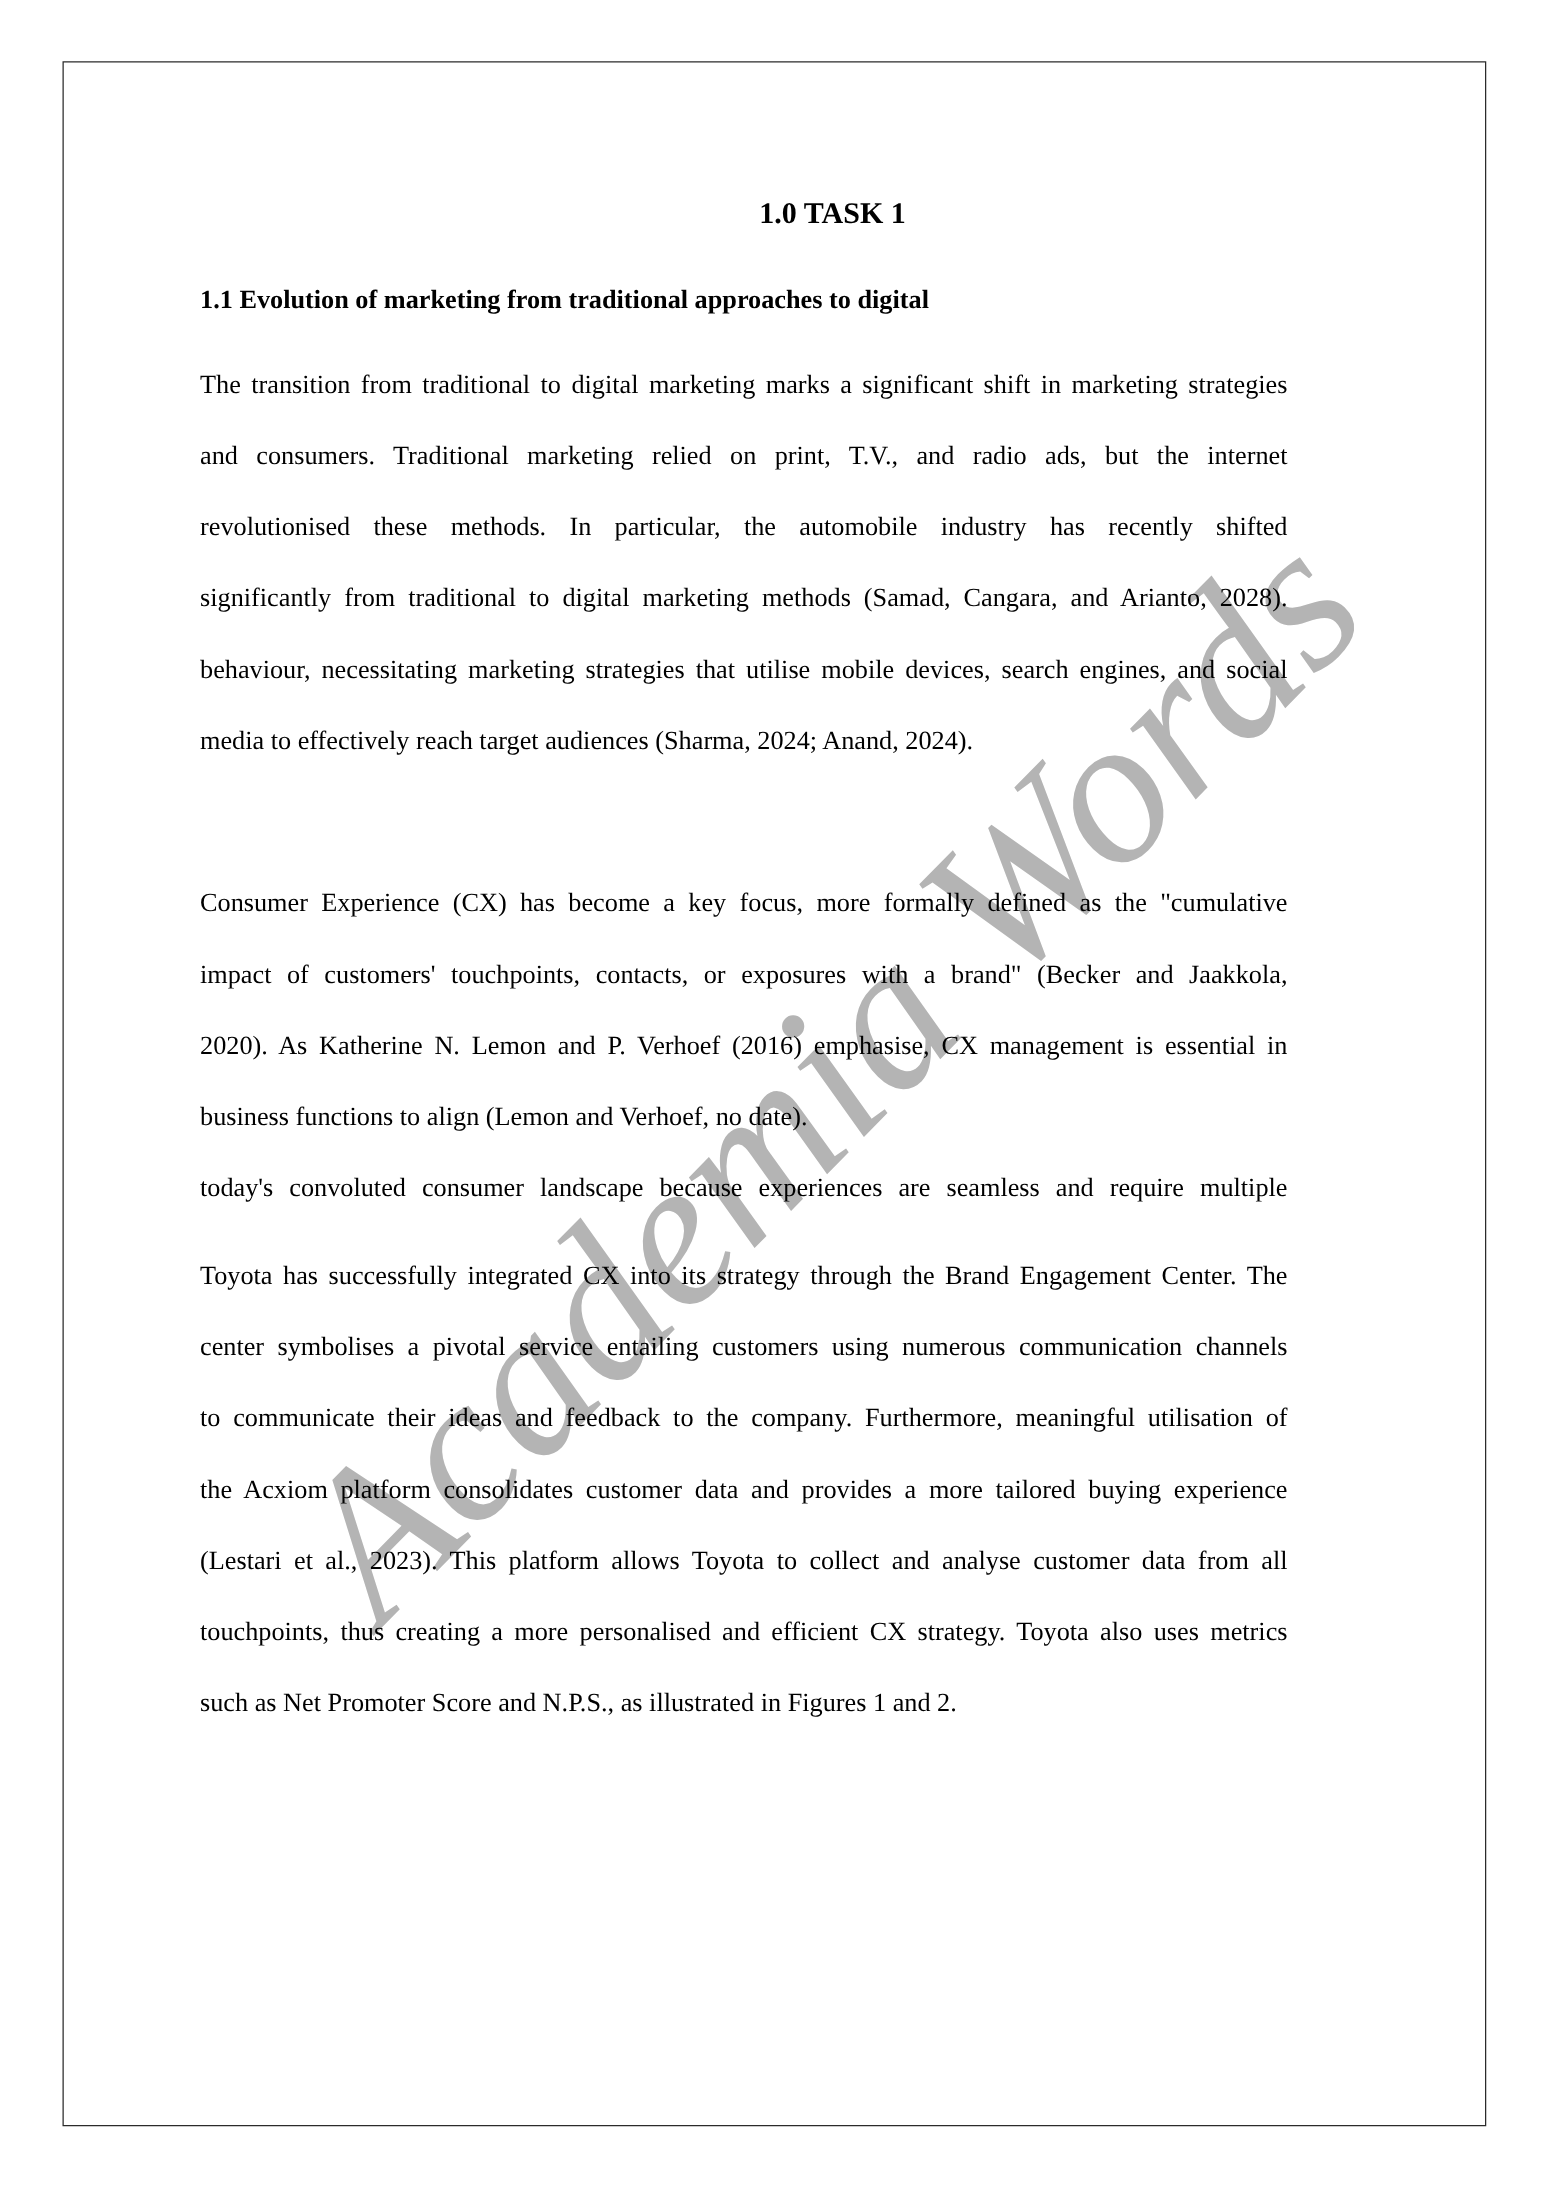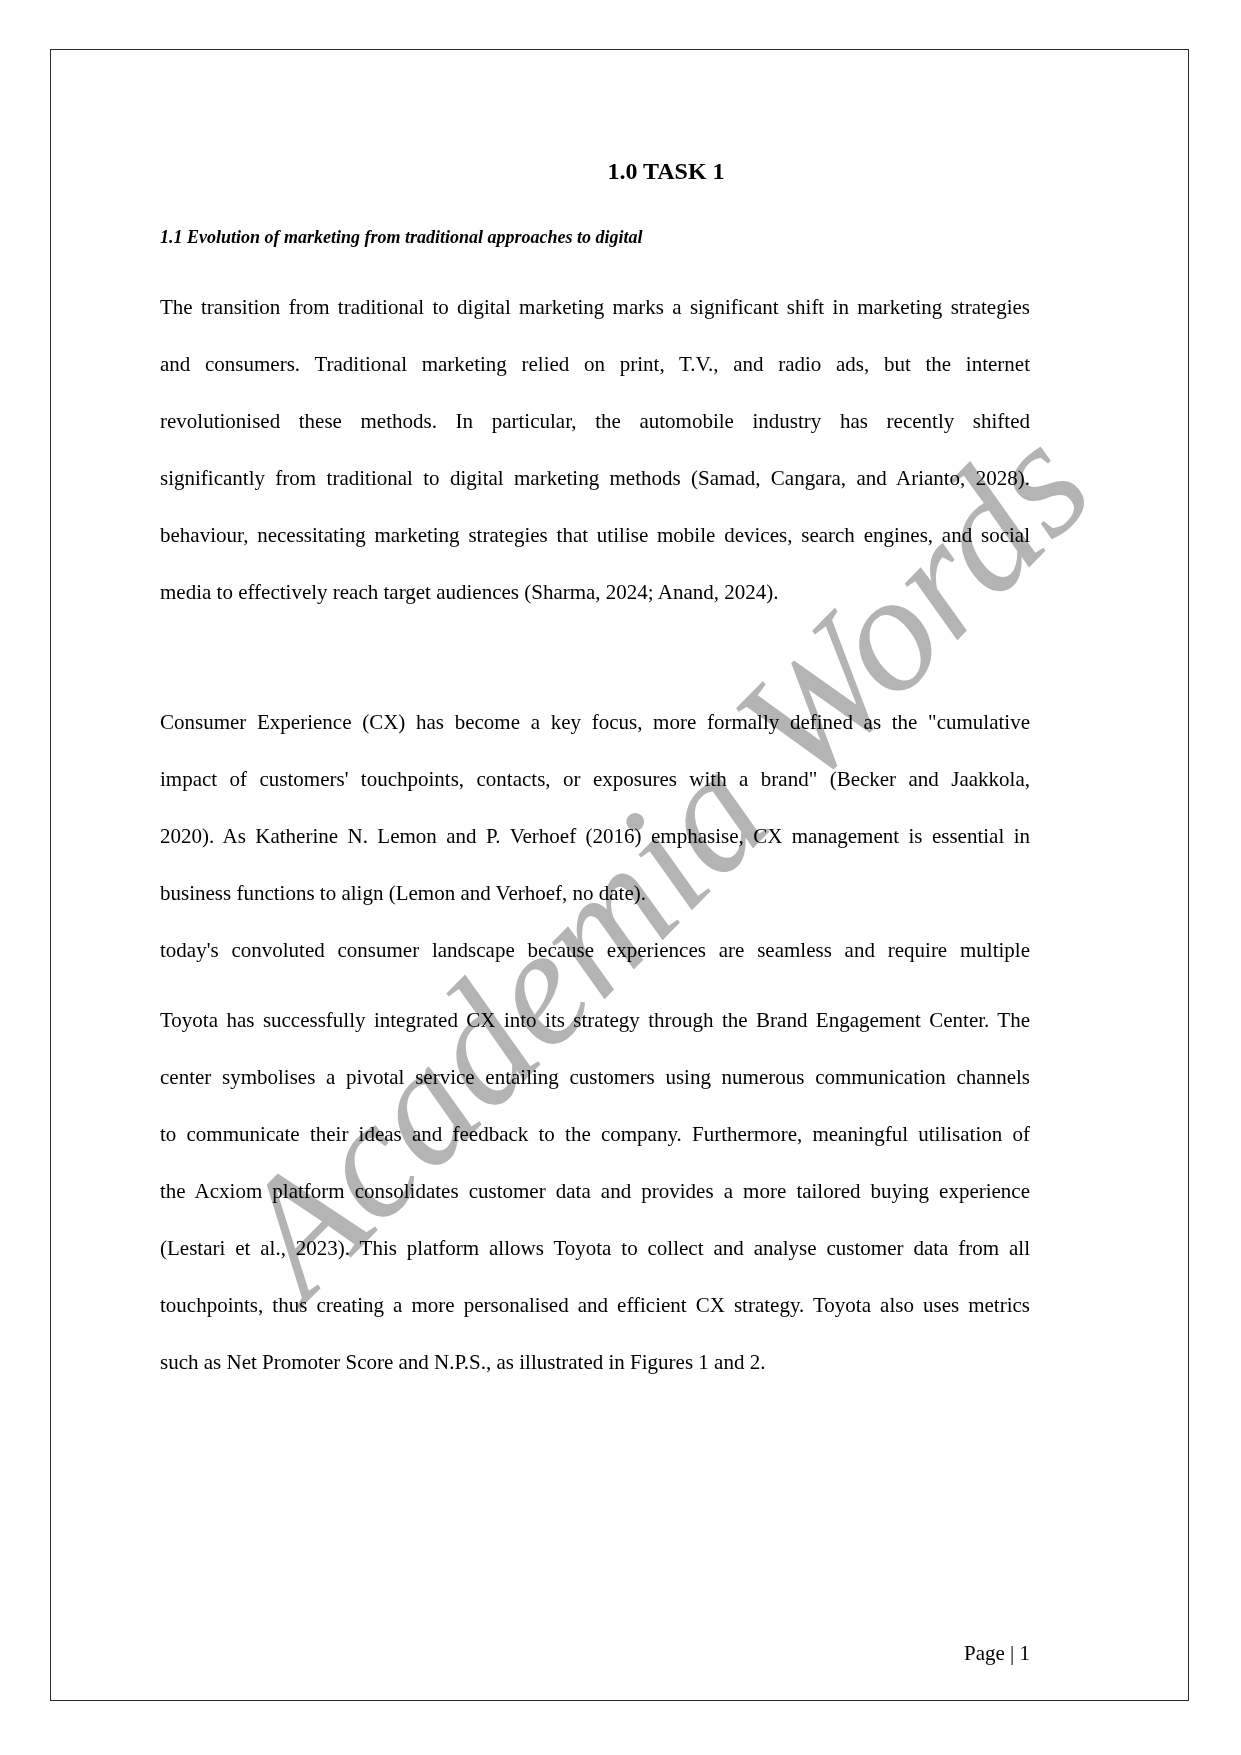--- a/index.html
+++ b/index.html
@@ -56,24 +56,23 @@
     font-weight: bold;
     font-size: 24px;
     line-height: 1.2;
     white-space: nowrap;
   }
   .heading {
     position: absolute;
     left: 0;
     top: 203px;
     font-weight: bold;
-    font-size: 18px;
+    font-size: 21px;
     line-height: 1.2;
     white-space: nowrap;
-    font-style: italic;
   }
   .para {
     position: absolute;
     left: 0;
     width: 870px;
     font-size: 21px;
   }
   #para-0 { top: 255px; }
   #para-1 { top: 670px; }
   #para-2 { top: 968px; }
@@ -134,16 +133,15 @@
     <div class="para" id="para-2">
         <div class="line">Toyota has successfully integrated CX into its strategy through the Brand Engagement Center. The</div>
         <div class="line">center symbolises a pivotal service entailing customers using numerous communication channels</div>
         <div class="line">to communicate their ideas and feedback to the company. Furthermore, meaningful utilisation of</div>
         <div class="line">the Acxiom platform consolidates customer data and provides a more tailored buying experience</div>
         <div class="line">(Lestari et al., 2023). This platform allows Toyota to collect and analyse customer data from all</div>
         <div class="line">touchpoints, thus creating a more personalised and efficient CX strategy. Toyota also uses metrics</div>
         <div class="line last">such as Net Promoter Score and N.P.S., as illustrated in Figures 1 and 2.</div>
       </div>
 
-    <div class="page-number">Page | 1</div>
 
   </div>
 </div>
 
 </body></html>

